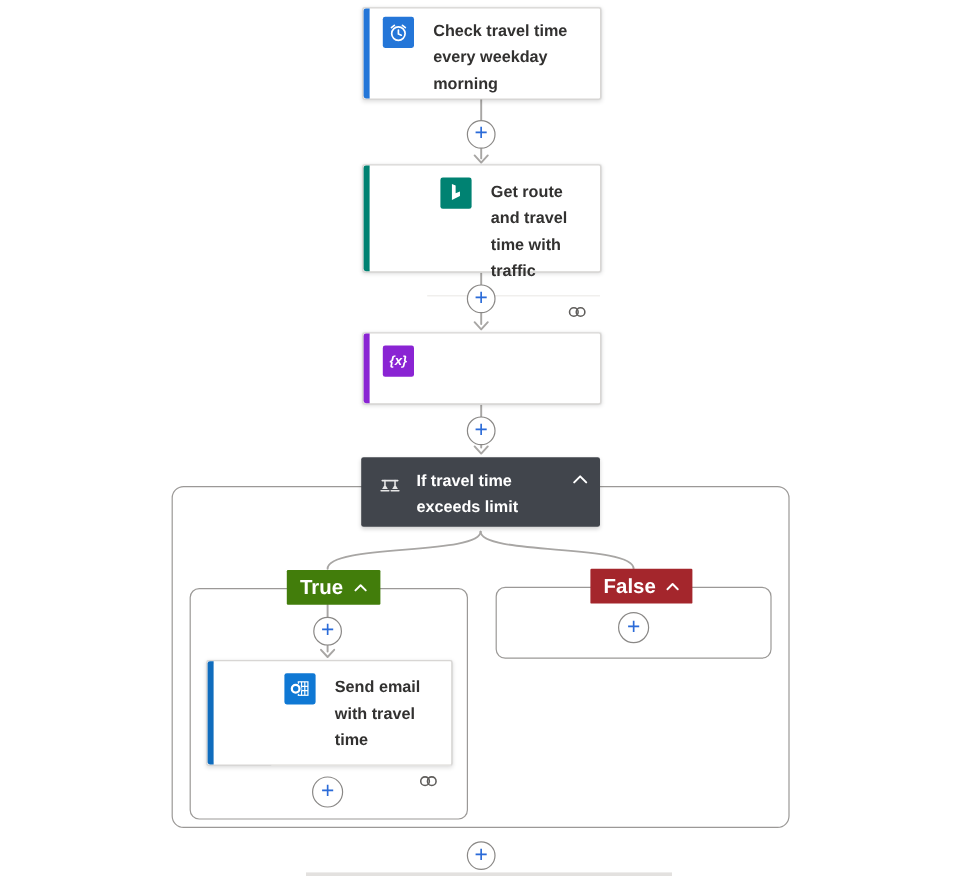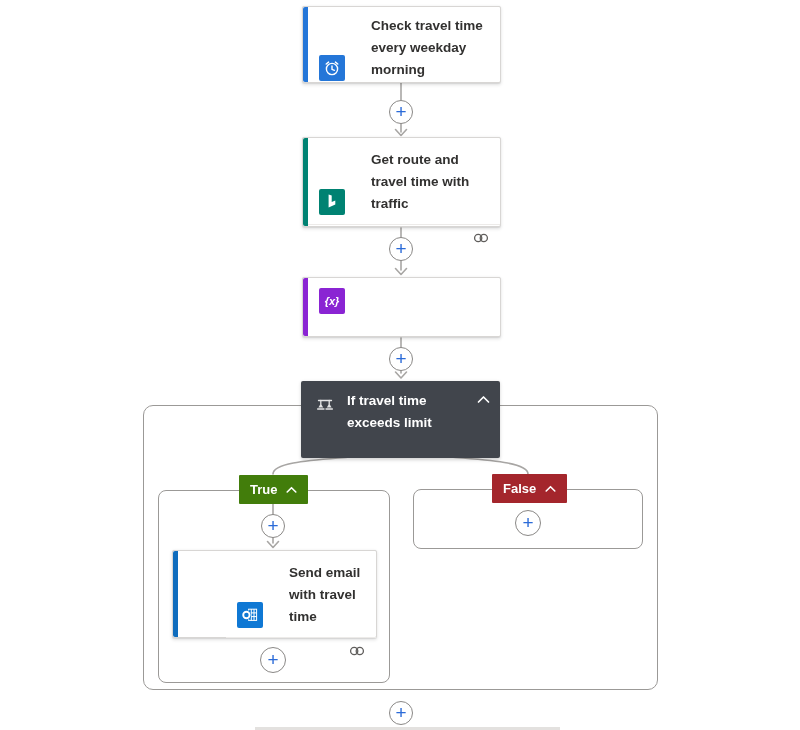--- a/index.html
+++ b/index.html
@@ -14,46 +14,46 @@
     background:transparent;z-index:2;box-sizing:border-box;
   }
   .scope-box.inner{border-radius:8px;}
   
   .card{
     position:absolute;background:#fff;border:1px solid #d8d6d4;border-radius:2px;
     box-shadow:0 1.2px 3.6px rgba(0,0,0,.12), 0 .3px .9px rgba(0,0,0,.07);
     z-index:3;box-sizing:border-box;
   }
   .accent{position:absolute;left:0;top:0;bottom:0;width:5px;border-radius:2px 0 0 2px;}
-  .card-body{display:flex;align-items:flex-end;gap:26px;padding:9px 12px 9px 16px;}
+  .card-body{display:flex;align-items:flex-start;gap:16px;padding:9px 12px 9px 16px;}
   .card-icon{
     width:26px;height:26px;border-radius:2px;flex:none;margin-top:1px;
     display:flex;align-items:center;justify-content:center;
   }
   .card-title{
     font-size:13.5px;line-height:22px;font-weight:700;color:#323130;padding-top:2px;
   }
   .card-footer{
     border-top:1px solid #edebe9;height:25px;display:flex;align-items:center;
     justify-content:flex-end;padding:0 10px;margin-left:5px;
   }
   
   .condition{
-    position:absolute;left:301px;top:381px;width:199px;height:77px;border-radius:2px;
+    position:absolute;left:301px;top:381px;width:199px;height:58px;border-radius:2px;
     background:#41454c;color:#fff;display:flex;align-items:flex-start;gap:12px;
     padding:9px 10px 9px 14px;box-sizing:border-box;z-index:3;
     box-shadow:0 1.6px 3.6px rgba(0,0,0,.18);
   }
   .cond-icon{flex:none;margin-top:6px;}
   .cond-title{font-size:13.5px;line-height:22px;font-weight:700;flex:1;}
   .chev-btn{flex:none;margin-top:5px;cursor:pointer;display:flex;}
   
   .badge{
     position:absolute;height:29px;display:flex;align-items:center;gap:9px;
-    padding:0 11px;color:#fff;font-size:13px;font-weight:700;z-index:4;
+    padding:0 11px;color:#fff;font-size:17px;font-weight:700;z-index:4;
     border-radius:1px;box-sizing:border-box;
   }
   
   .plus{
     position:absolute;width:24px;height:24px;border-radius:50%;background:#fff;
     border:1px solid #8a8886;color:#2b6bd8;z-index:5;box-sizing:border-box;
     display:flex;align-items:center;justify-content:center;
     font-size:19px;font-weight:400;line-height:1;cursor:pointer;padding-bottom:2px;
   }
   .next-card-edge{position:absolute;left:255px;top:727px;width:305px;height:3px;background:#e3e1df;z-index:2;}
@@ -104,21 +104,21 @@
             <path d="M10 8 V11.3 L12.4 12.3"></path>
             <path d="M4.2 6 L6.6 4.1"></path>
               <path d="M15.8 6 L13.4 4.1"></path>
           </g>
         </svg>
       </div>
       <div class="card-title">Check travel time every weekday morning</div>
     </div>
   </div>
 
-  <div class="card" style="left:302px;top:137px;width:199px;height:90px;">
+  <div class="card" style="left:302px;top:137px;width:199px;height:90px;padding-left:48px;">
     <div class="accent" style="background:#008272;"></div>
     <div class="card-body">
       <div class="card-icon" style="background:#008272;">
         <svg width="20" height="20" viewBox="0 0 20 20">
           <path d="M6.6 2.4 L9.7 3.5 V10 L13.3 8.6 V12.4 L6.6 15.6 Z" fill="#ffffff"></path>
         </svg>
       </div>
       <div class="card-title">Get route and travel time with traffic</div>
     </div>
     <div class="card-footer">

